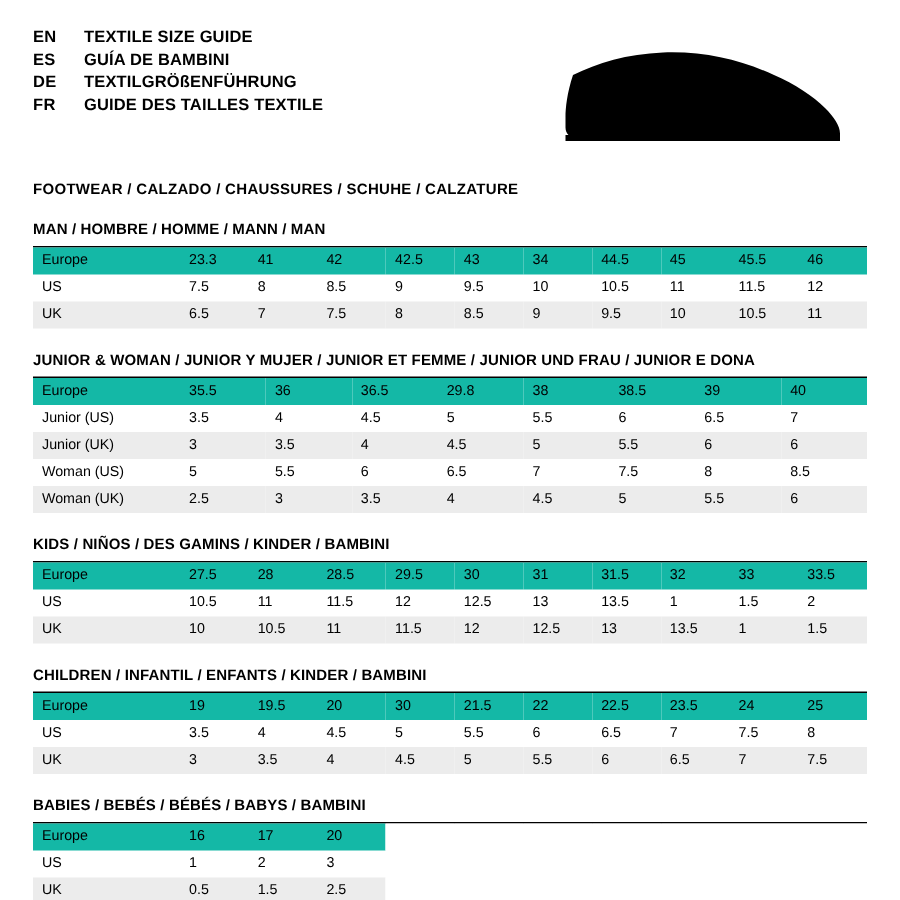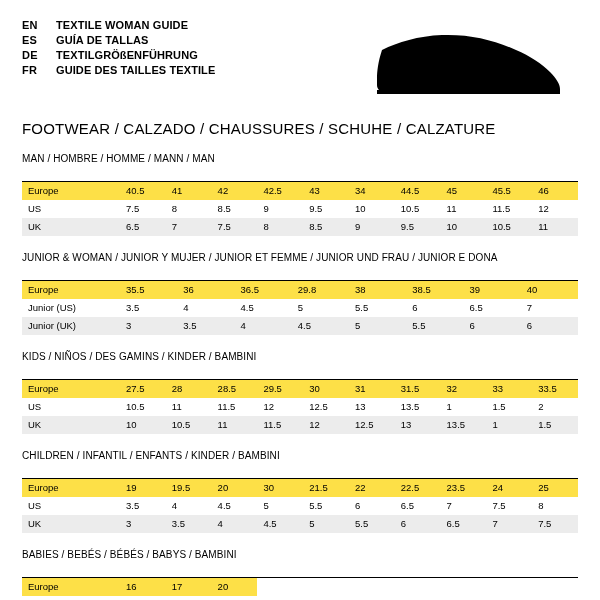--- a/index.html
+++ b/index.html
@@ -48,75 +48,75 @@
   .lang-title {
     font-weight: bold;
     letter-spacing: 0.1px;
   }
   .shoe-art {
     margin-top: 14px;
     margin-right: 14px;
   }
 
   .section-heading {
-    font-size: 15px;
-    font-weight: normal;
+    font-size: 10px;
+    font-weight: bold;
     letter-spacing: 0.2px;
     margin-top: 14px;
   }
 
   
   .group {
     margin-top: 16px;
   }
   .group-title {
     font-size: 10px;
-    font-weight: normal;
+    font-weight: bold;
     letter-spacing: 0.1px;
     border-bottom: 1px solid #000;
-    padding-bottom: 17px;
+    padding-bottom: 5px;
     margin-bottom: 0;
   }
   table.size {
     border-collapse: collapse;
     width: 100%;
     table-layout: fixed;
     font-size: 9.5px;
   }
   table.size td {
     padding: 3px 0 3px 6px;
     line-height: 12px;
     text-align: left;
     white-space: nowrap;
   }
   table.size td.lbl {
     width: 92px;
   }
   table.size tr.shaded td {
-    background: #fde047;
+    background: #14b8a6;
   }
   table.size tr.alt td {
     background: #ececec;
   }
   .small-table td.lbl { width: 92px; }
 </style>
 </head>
 <body>
 
 <div class="page">
 
   <div class="header">
     <div class="lang-block">
       <div class="lang-row">
         <span class="lang-code">EN</span>
-        <span class="lang-title">TEXTILE WOMAN GUIDE</span>
+        <span class="lang-title">TEXTILE SIZE GUIDE</span>
       </div>
       <div class="lang-row">
         <span class="lang-code">ES</span>
-        <span class="lang-title">GUÍA DE TALLAS</span>
+        <span class="lang-title">GUÍA DE BAMBINI</span>
       </div>
       <div class="lang-row">
         <span class="lang-code">DE</span>
         <span class="lang-title">TEXTILGRÖßENFÜHRUNG</span>
       </div>
       <div class="lang-row">
         <span class="lang-code">FR</span>
         <span class="lang-title">GUIDE DES TAILLES TEXTILE</span>
       </div>
     </div>
@@ -133,21 +133,21 @@
   </div>
 
   <div class="section-heading">FOOTWEAR / CALZADO / CHAUSSURES / SCHUHE / CALZATURE</div>
 
   <div class="group">
     <div class="group-title">MAN / HOMBRE / HOMME / MANN / MAN</div>
     <table class="size">
       <tbody>
           <tr class="shaded">
         <td class="lbl">Europe</td>
-        <td>40.5</td>
+        <td>23.3</td>
         <td>41</td>
         <td>42</td>
         <td>42.5</td>
         <td>43</td>
         <td>34</td>
         <td>44.5</td>
         <td>45</td>
         <td>45.5</td>
         <td>46</td>
       </tr>
@@ -209,20 +209,42 @@
       </tr>
       <tr class="alt">
         <td class="lbl">Junior (UK)</td>
         <td>3</td>
         <td>3.5</td>
         <td>4</td>
         <td>4.5</td>
         <td>5</td>
         <td>5.5</td>
         <td>6</td>
+        <td>6</td>
+      </tr>
+      <tr>
+        <td class="lbl">Woman (US)</td>
+        <td>5</td>
+        <td>5.5</td>
+        <td>6</td>
+        <td>6.5</td>
+        <td>7</td>
+        <td>7.5</td>
+        <td>8</td>
+        <td>8.5</td>
+      </tr>
+      <tr class="alt">
+        <td class="lbl">Woman (UK)</td>
+        <td>2.5</td>
+        <td>3</td>
+        <td>3.5</td>
+        <td>4</td>
+        <td>4.5</td>
+        <td>5</td>
+        <td>5.5</td>
         <td>6</td>
       </tr>
     </tbody>
       </table>
   </div>
 
   <div class="group">
     <div class="group-title">KIDS / NIÑOS / DES GAMINS / KINDER / BAMBINI</div>
     <table class="size">
       <tbody>

